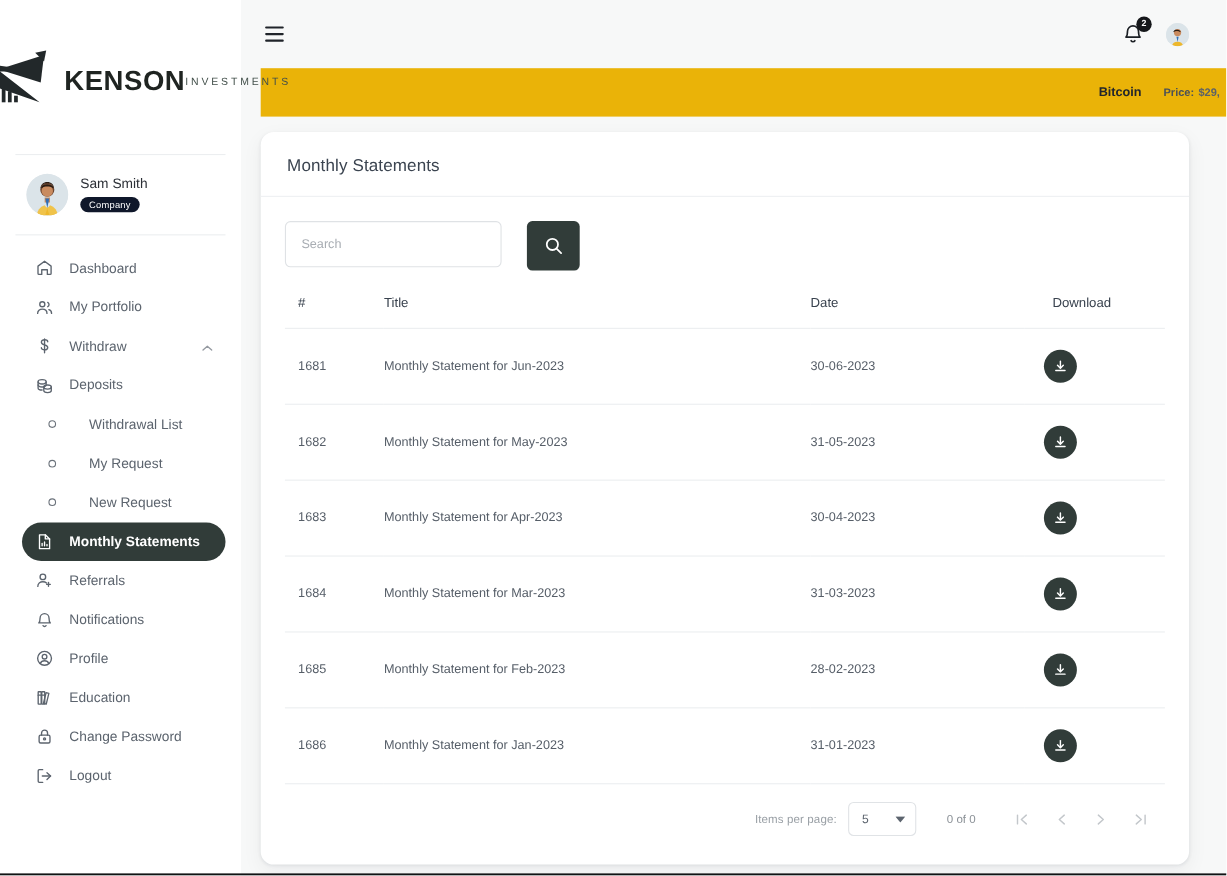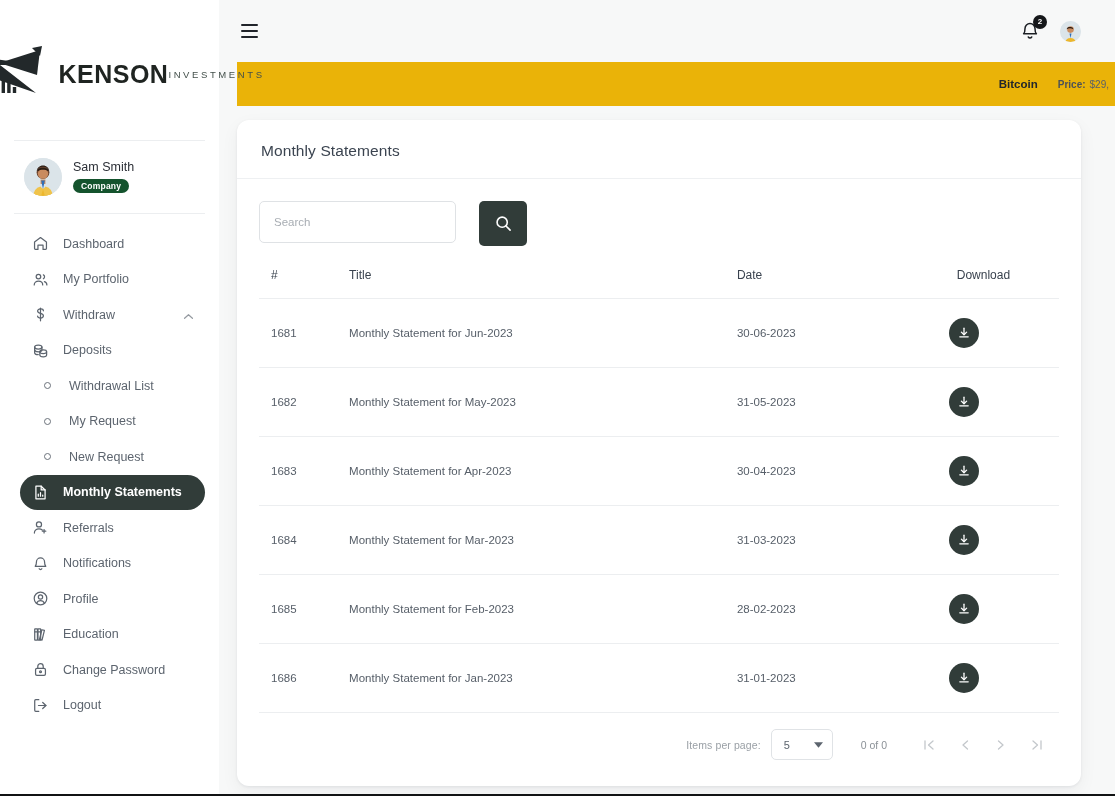--- a/index.html
+++ b/index.html
@@ -51,22 +51,22 @@
   }
   .avatar-lg {
     width: 38px; height: 38px; border-radius: 50%;
     background: #dfe6ea; flex: 0 0 38px; overflow: hidden;
     display:block;
   }
   .uinfo { display: flex; flex-direction: column; gap: 5px; }
   .uname { font-size: 12.5px; color: #2b2f36; line-height: 1; }
   .ubadge {
     align-self: flex-start;
-    background: #14532d; color: #fff;
-    font-size: 8.5px; font-weight: 700;
+    background: #0f172a; color: #fff;
+    font-size: 8.5px; font-weight: 400;
     padding: 3px 8px 3px 8px; border-radius: 9px; line-height: 1;
     letter-spacing: .2px;
   }
 
   .nav { padding: 12px 0 0 0; flex: 1 1 auto; }
   .nav-item {
     display: flex; align-items: center; gap: 14px;
     height: 35.5px;
     margin: 0 14px 0 20px;
     padding: 0 10px 0 12px;
@@ -77,21 +77,21 @@
     position: relative;
   }
   .nav-item .ic { width: 17px; height: 17px; flex: 0 0 17px; display:flex; align-items:center; justify-content:center; }
   .nav-item .ic svg { display:block; }
   .nav-item .lbl { white-space: nowrap; }
   .nav-item .chev { margin-left: auto; width: 12px; height: 12px; opacity: .65; }
   .nav-item.active {
     background: #313c39; color: #ffffff; font-weight: 600;
   }
   .nav-item.active .ic svg { stroke: #ffffff; }
-  .nav-item.sub { padding-left: 22px; gap: 16px; }
+  .nav-item.sub { padding-left: 22px; gap: 28px; }
   .nav-item.sub .ic { width: 11px; flex: 0 0 11px; }
   .bullet { width: 7px; height: 7px; border-radius: 50%; border: 1.6px solid #6b727b; }
 
   
   #main {
     flex: 1 1 auto; height: 796px;
     background: #f7f8f8;
     display: flex; flex-direction: column;
     position: relative;
     overflow: hidden;
@@ -125,21 +125,21 @@
     height: 44px; flex: 0 0 44px;
     background: #eab308;
     display: flex; align-items: center; justify-content: flex-end;
     padding-right: 6px;
     overflow: hidden;
     width: 878px;
   }
   .ticker-inner { display:flex; align-items:center; gap: 20px; white-space: nowrap; padding-right: 0; }
   .tk-name { font-size: 11.5px; font-weight: 700; color:#22262c; }
   .tk-price { font-size: 10px; font-weight: 700; color:#4b5158; }
-  .tk-price .v { font-weight: 400; color:#5b6168; margin-left: 4px; }
+  .tk-price .v { font-weight: 700; color:#5b6168; margin-left: 4px; }
 
   .content { flex: 1 1 auto; padding: 14px 18px 0 18px; background:#f7f8f8; overflow:hidden; }
 
   .card {
     background: #ffffff;
     border-radius: 12px;
     box-shadow: 0 1px 3px rgba(17,24,39,.07), 0 6px 18px rgba(17,24,39,.05);
     width: 844px;
     max-width: 100%;
   }

